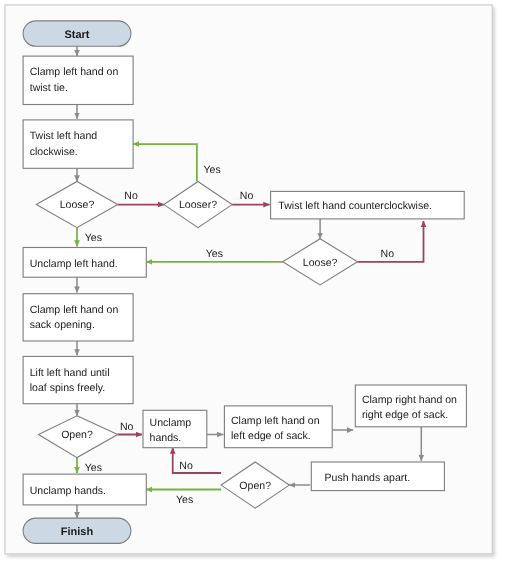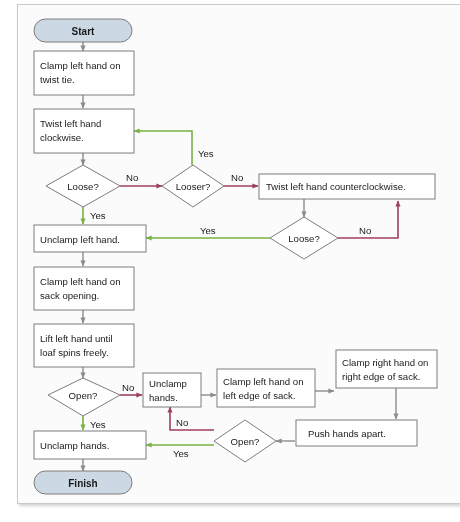--- a/index.html
+++ b/index.html
@@ -13,21 +13,21 @@
     font-family: "Liberation Sans", sans-serif;
     overflow: hidden;
   }
   #root {
     position: relative;
     width: 460px;
     height: 522px;
   }
   #frame {
     position: absolute;
-    left: 17px;
+    left: 4px;
     top: 4px;
     width: 444px;
     height: 500px;
     background: #fbfbfb;
     border: 1px solid #c9c9c9;
     box-shadow: 2px 2px 3px rgba(0,0,0,0.18);
     box-sizing: border-box;
   }
   #diagram {
     position: absolute;

